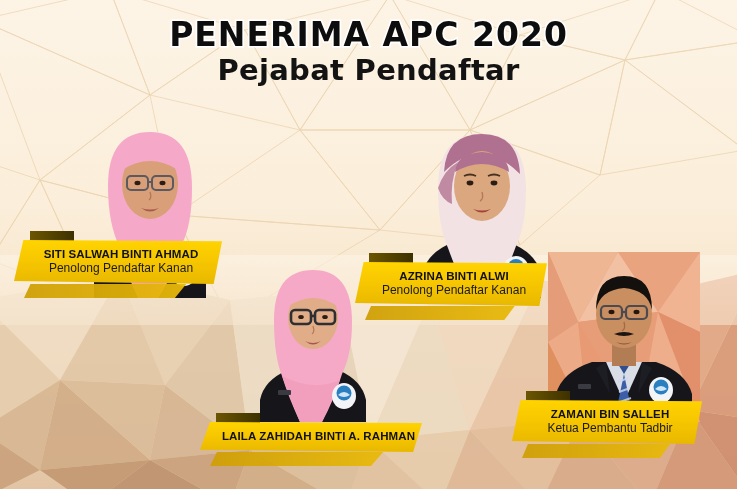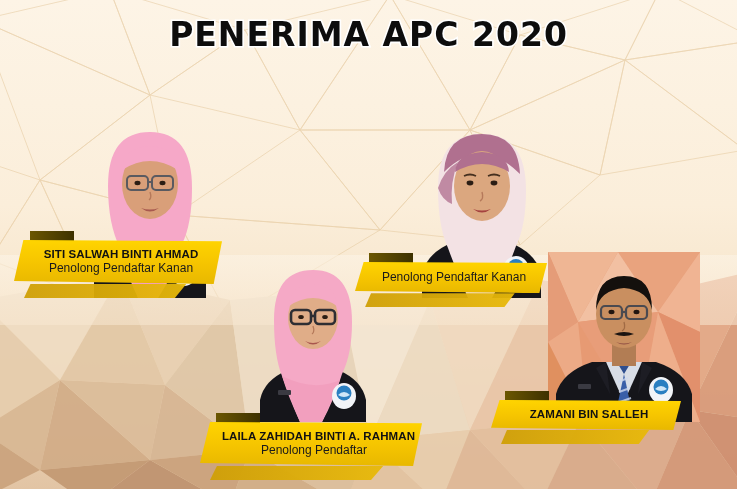--- a/index.html
+++ b/index.html
@@ -173,20 +173,21 @@
         <path d="M650 505 L690 410 L757 505 Z" fill="#d49878"></path>
         <path d="M690 410 L757 420 L757 505 Z" fill="#cf8f70"></path>
       </g>
 
       <rect x="0" y="255" width="737" height="70" fill="url(#gTop)" opacity="0.55"></rect>
     </svg>
   </div>
 
   <div class="title-wrap">
     <div class="title-main">PENERIMA APC 2020</div>
+    <div class="title-sub">Pejabat Pendaftar</div>
   </div>
 
   <div class="person" style="left:62px; top:108px; width:175px; height:190px; z-index:12;">
     <div class="photo">
       <svg width="175" height="190" viewBox="0 0 175 190">
 
         <path d="M32 190 L32 168 Q36 146 62 136 L112 136 Q140 146 144 168 L144 190 Z" fill="#15151a"></path>
         <path d="M70 136 L88 190 L106 136 Z" fill="#f0f0f2"></path>
 
         <path d="M46 78 Q46 24 88 24 Q130 24 130 80 Q130 116 120 136 L118 150 Q110 168 96 190 L76 190 Q62 160 58 140 Q46 116 46 78 Z" fill="#f6a8c8"></path>
@@ -253,20 +254,21 @@
           <ellipse cx="122" cy="159" rx="8" ry="8" fill="#2a7fc1"></ellipse>
           <path d="M116 161 Q122 155 128 161 Q122 165 116 161 Z" fill="#cfe6f7"></path>
         </g>
       </svg>
     </div>
   </div>
 
   <div class="ribbon" style="left:355px; top:262px; width:192px; z-index:25;">
     <div class="darkfold" style="left:14px;"></div>
     <div class="plate">
+      <div class="name">AZRINA BINTI ALWI</div>
       <div class="role">Penolong Pendaftar Kanan</div>
     </div>
     <div class="shadowfold"></div>
   </div>
 
   <div class="person" style="left:238px; top:250px; width:150px; height:172px; z-index:14;">
     <div class="photo">
       <svg width="150" height="172" viewBox="0 0 150 172">
         <path d="M22 172 L22 150 Q26 130 50 120 L100 120 Q124 130 128 150 L128 172 Z" fill="#15151a"></path>
         <path d="M60 120 L75 172 L90 120 Z" fill="#ededf0"></path>
@@ -291,21 +293,20 @@
         </g>
         <rect x="40" y="140" width="13" height="5" rx="1" fill="#3a3a42"></rect>
       </svg>
     </div>
   </div>
 
   <div class="ribbon" style="left:200px; top:422px; width:222px; z-index:26;">
     <div class="darkfold" style="left:16px;"></div>
     <div class="plate">
       <div class="name">LAILA ZAHIDAH BINTI A. RAHMAN</div>
-      <div class="role">Penolong Pendaftar</div>
     </div>
     <div class="shadowfold"></div>
   </div>
 
   <div class="person" style="left:548px; top:252px; width:152px; height:170px; z-index:14;">
     <div class="photo">
       <svg width="152" height="170" viewBox="0 0 152 170">
 
         <g>
           <rect x="0" y="0" width="152" height="170" fill="#e79a73"></rect>
@@ -357,21 +358,22 @@
         <g>
           <ellipse cx="113" cy="138" rx="12" ry="13" fill="#f2f4f8"></ellipse>
           <ellipse cx="113" cy="135" rx="7.5" ry="7.5" fill="#2a7fc1"></ellipse>
           <path d="M107 137 Q113 131 119 137 Q113 141 107 137 Z" fill="#cfe6f7"></path>
         </g>
         <rect x="30" y="132" width="13" height="5" rx="1" fill="#3a3a42"></rect>
       </svg>
     </div>
   </div>
 
-  <div class="ribbon" style="left:491px; top:400px; width:190px; z-index:26;">
+  <div class="ribbon" style="left:512px; top:400px; width:190px; z-index:26;">
     <div class="darkfold" style="left:14px;"></div>
     <div class="plate">
       <div class="name">ZAMANI BIN SALLEH</div>
+      <div class="role">Ketua Pembantu Tadbir</div>
     </div>
     <div class="shadowfold"></div>
   </div>
 
 </div>
 
 </body></html>

